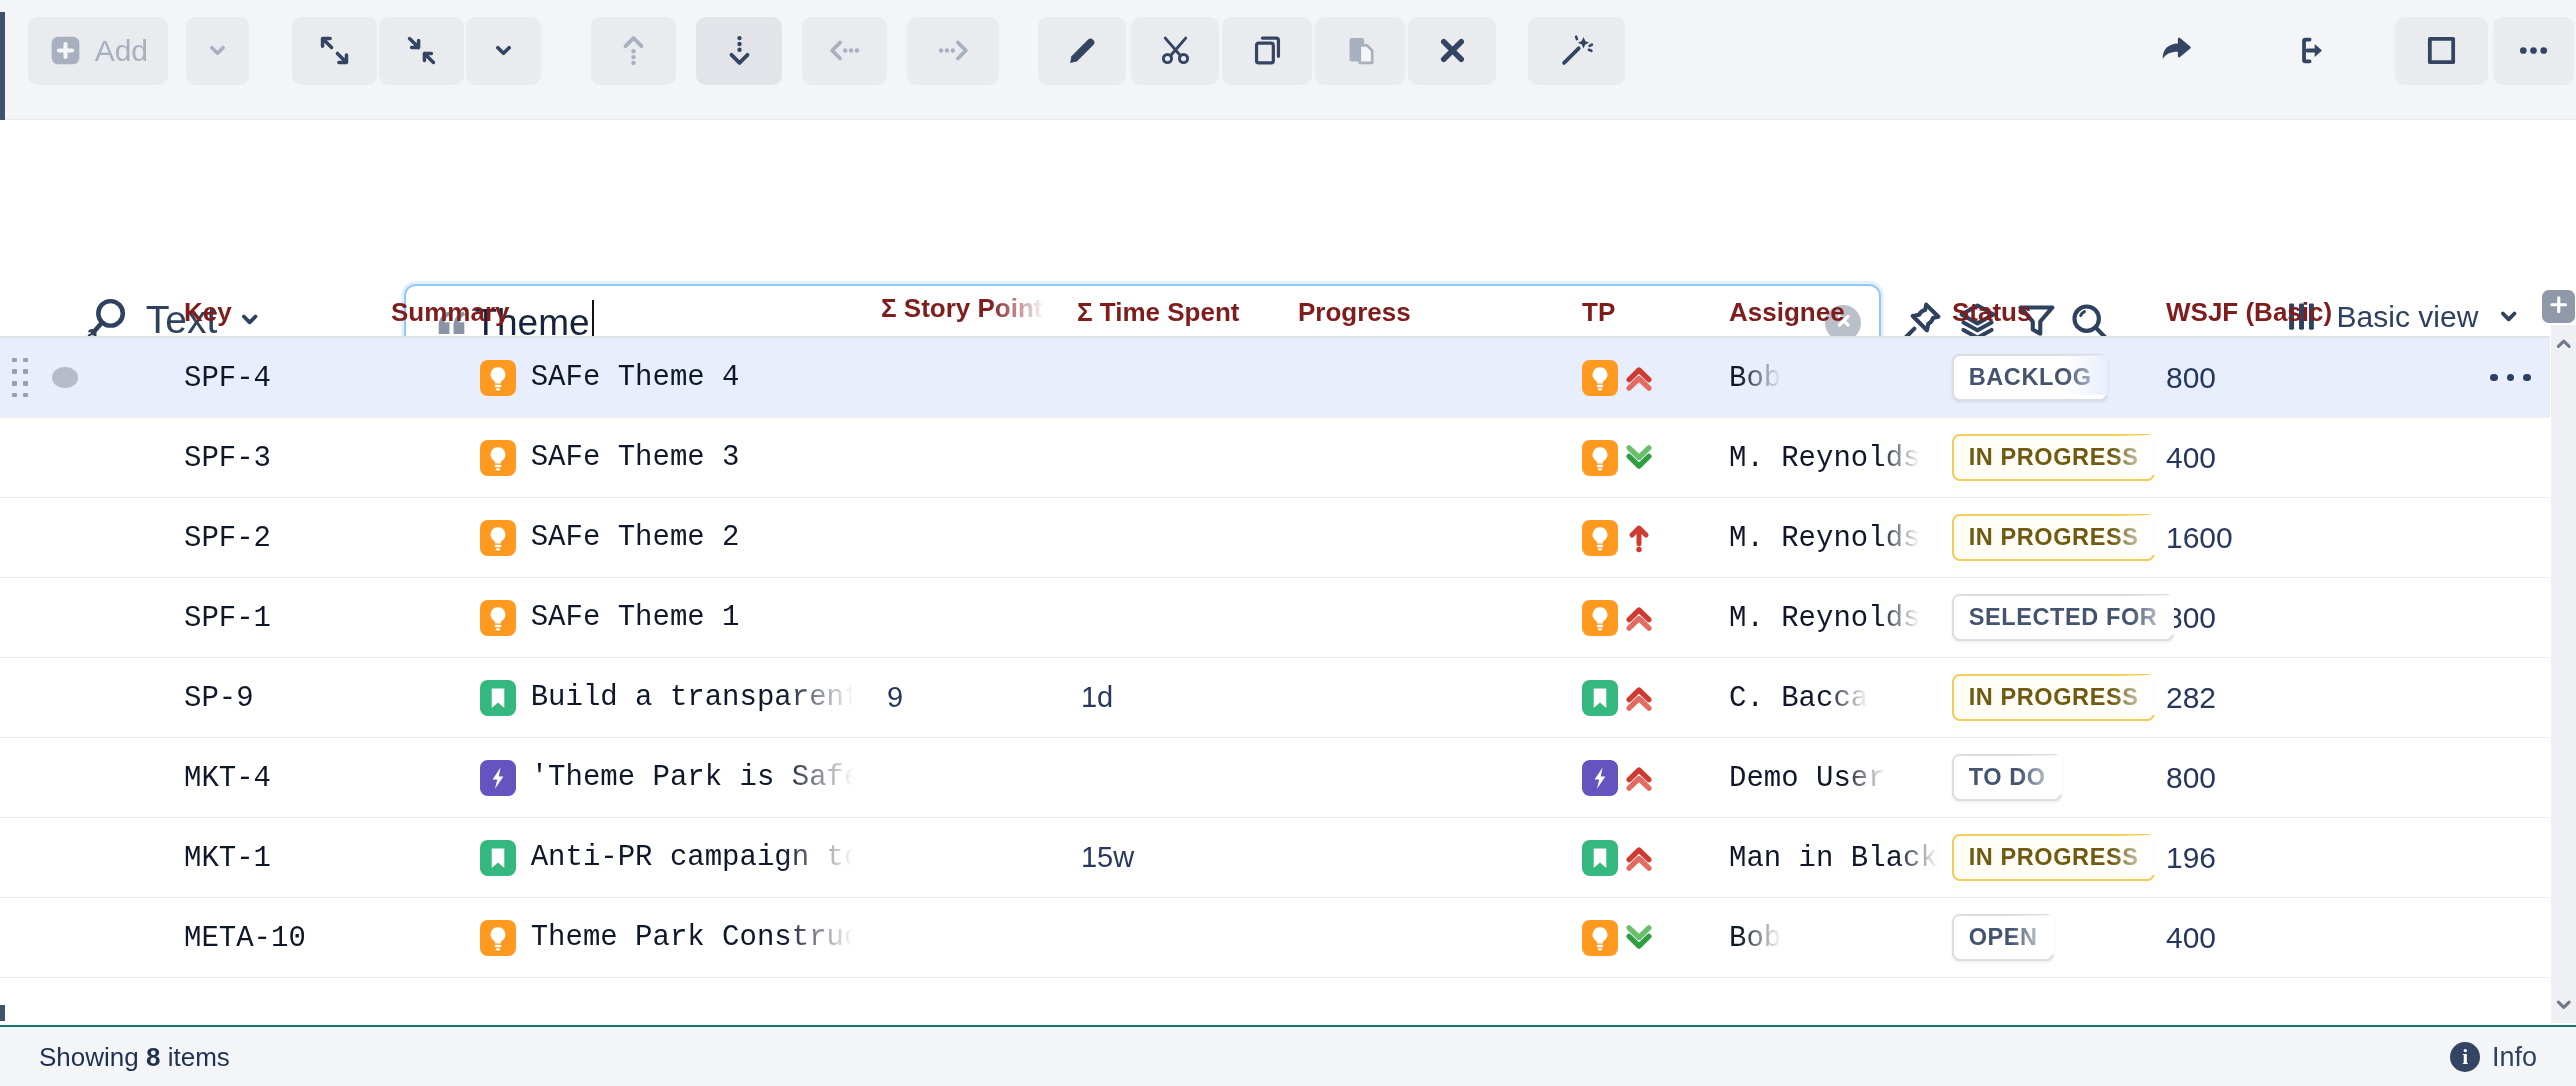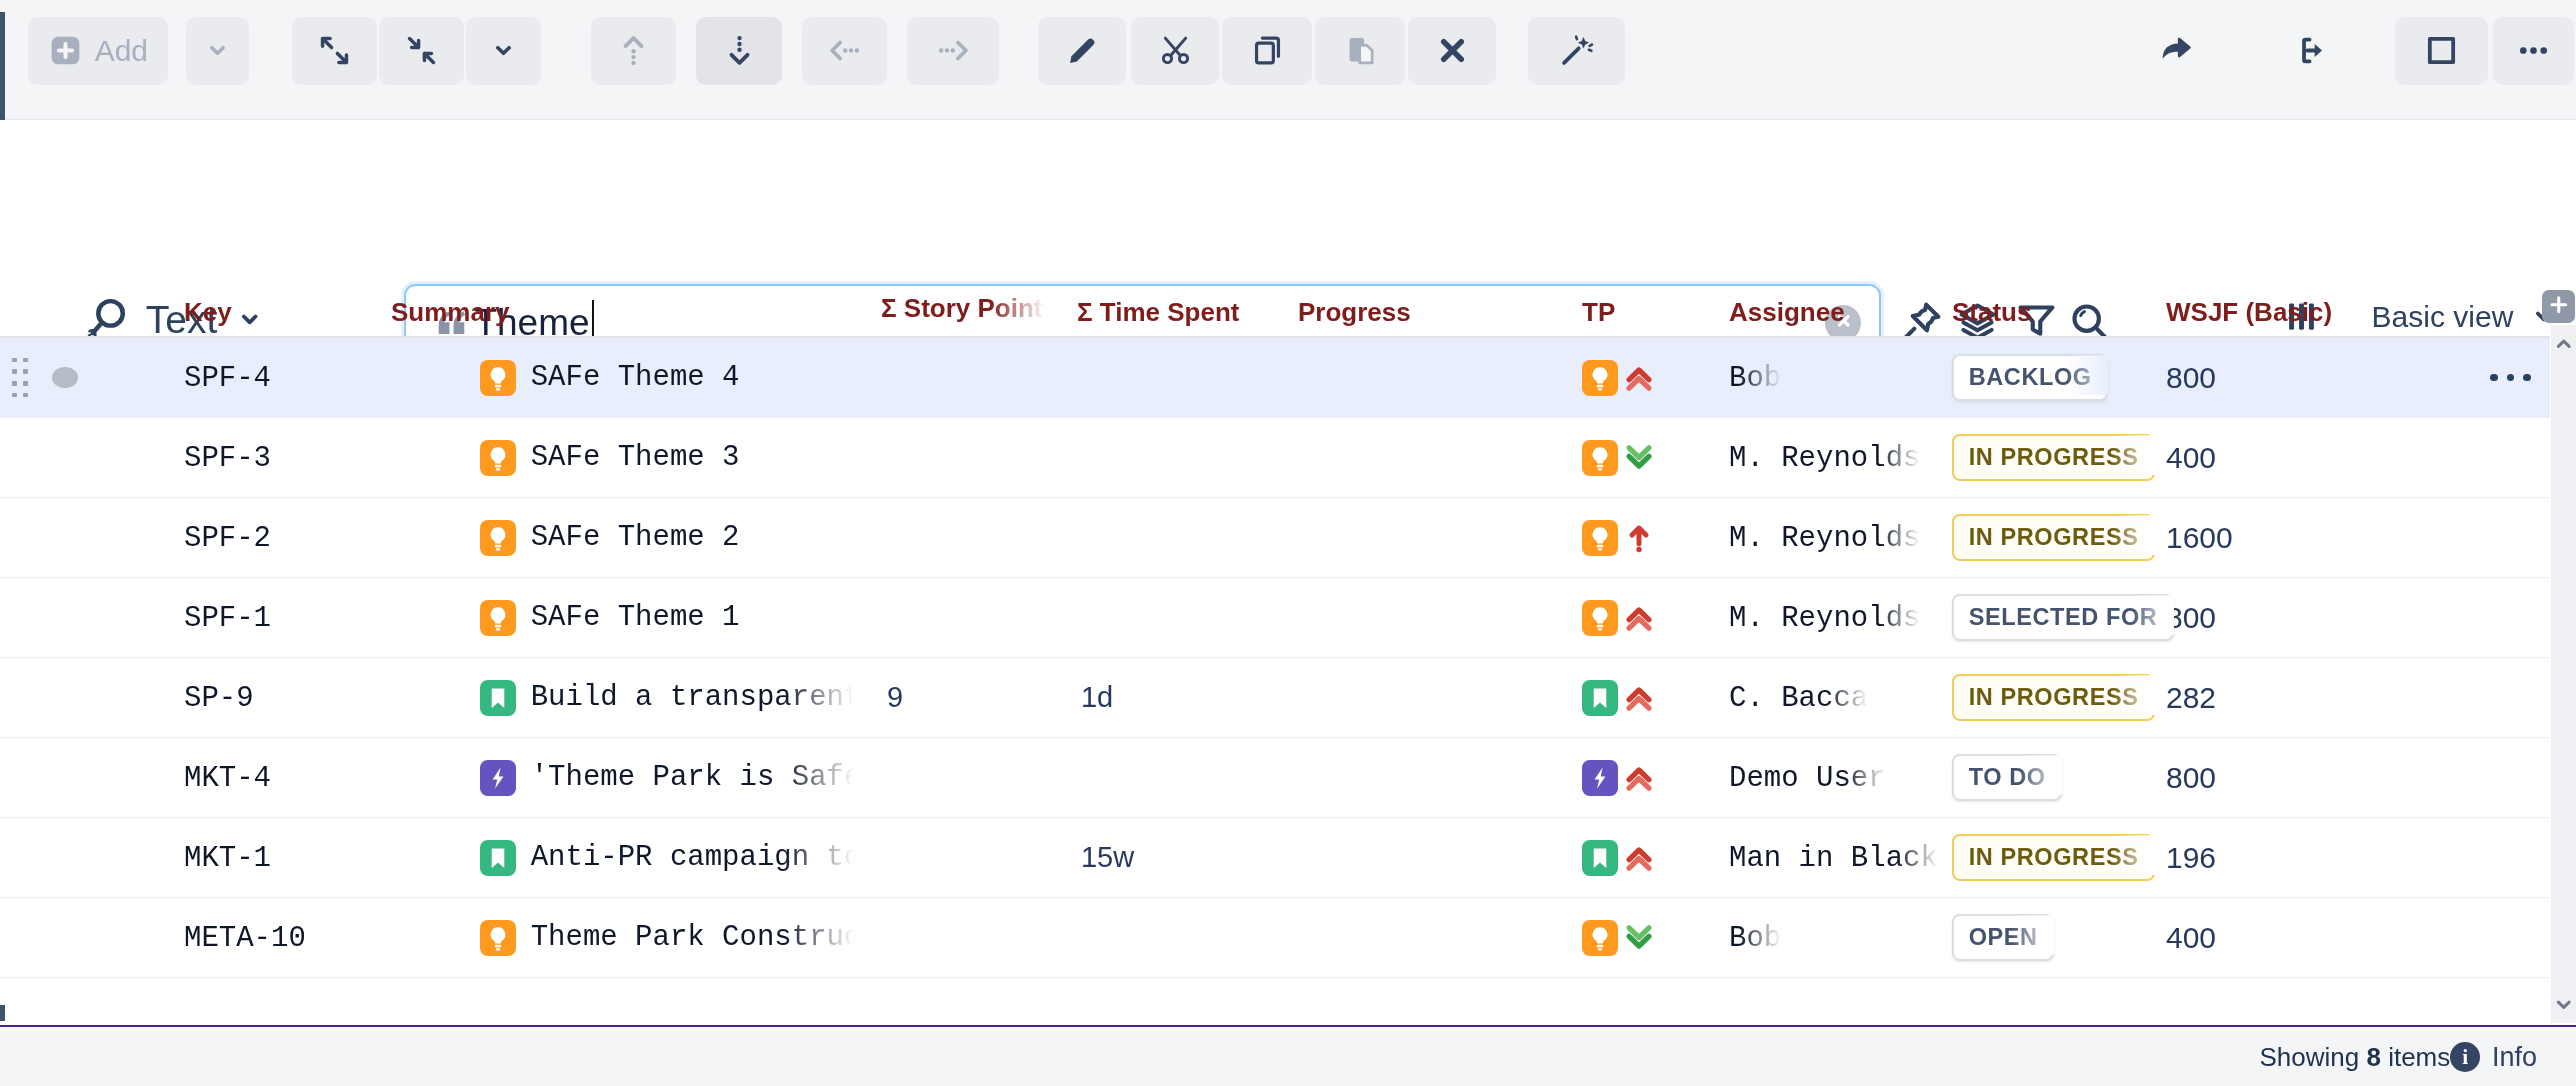--- a/index.html
+++ b/index.html
@@ -37,21 +37,21 @@
   .caret{width:2.9px;height:45px;background:#111;margin-left:2px;}
   .clearbtn{position:absolute;right:17.6px;top:50%;transform:translateY(-50%);width:36px;height:36px;border-radius:50%;
             background:#b9c0ca;display:flex;align-items:center;justify-content:center;}
   .clearbtn svg{width:25.4px;height:25.4px;}
   .srh-icons{position:absolute;top:179px;display:flex;align-items:center;color:#2e415f;}
   .srh-ic{width:45px;height:45px;display:block;}
   .srh-ic svg{width:100%;height:100%;}
   .viewsel{position:absolute;left:2284px;top:176px;display:flex;align-items:center;color:#2e415f;gap:17.6px;}
   .viewsel .bars{width:35px;height:41px;}
   .viewsel .bars svg{width:100%;height:100%;}
-  .view-label{font-size:30px;margin-left:35px;}
+  .view-label{font-size:30px;}
   .viewsel .chev{width:25.4px;height:25.4px;}
 
   
   .table{position:absolute;left:0;top:288px;width:2550px;}
   .grid{display:grid;grid-template-columns:184px 207px 490px 196px 221px 284px 147px 223px 214px 305px 1fr;align-items:center;}
   .thead{height:48px;border-bottom:2px solid #e1e3e7;color:#7f1d1d;font-size:26px;font-weight:bold;}
   .thead .hclip{position:relative;overflow:hidden;white-space:nowrap;width:164px;}
   .thead .hclip::after{content:"";position:absolute;right:0;top:0;bottom:0;width:55px;
         background:linear-gradient(to right,rgba(255,255,255,0),#fff);}
   .row{height:79px;border-bottom:1px solid #edeef1;font-size:29px;--rbg:#fff;background:var(--rbg);}
@@ -97,22 +97,22 @@
   
   .addcol{position:absolute;left:2542px;top:290px;width:33px;height:33px;background:#8f99a8;border-radius:6.8px;
           display:flex;align-items:center;justify-content:center;}
   .addcol svg{width:23.5px;height:23.5px;}
   .vscroll{position:absolute;left:2551px;top:325px;width:25.4px;height:698px;background:#eef0f3;
            display:flex;flex-direction:column;justify-content:space-between;align-items:center;padding:7.8px 0;box-sizing:border-box;}
   .vscroll .sc{width:21.5px;height:21.5px;color:#6f7987;}
   .vscroll svg{width:100%;height:100%;}
 
   
-  .footer{position:absolute;left:0;top:1025px;width:2576px;height:62px;background:#f4f5f7;border-top:2px solid #4c1d95;
-          box-sizing:border-box;display:flex;align-items:center;justify-content:flex-end;padding:0 39px;}
+  .footer{position:absolute;left:0;top:1025px;width:2576px;height:62px;background:#f4f5f7;border-top:2px solid #0f766e;
+          box-sizing:border-box;display:flex;align-items:center;justify-content:space-between;padding:0 39px;}
   .showing{font-size:26px;color:#1e3150;}
   .showing b{font-weight:bold;}
   .infowrap{display:flex;align-items:center;gap:11.7px;color:#2e415f;font-size:27px;}
   .info-circ{width:30px;height:30px;border-radius:50%;background:#344563;color:#fff;display:flex;align-items:center;justify-content:center;
              font-size:21.5px;font-weight:bold;font-family:"Liberation Serif",serif;}
 </style>
 </head>
 <body>
 
 <div class="stage">

